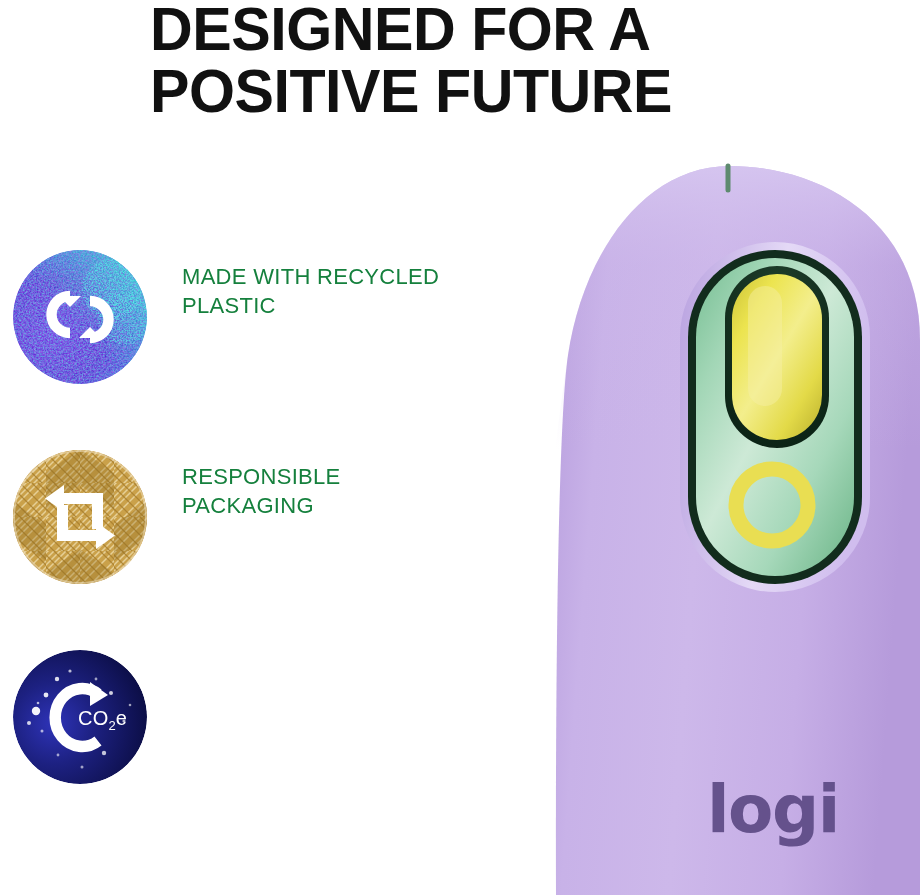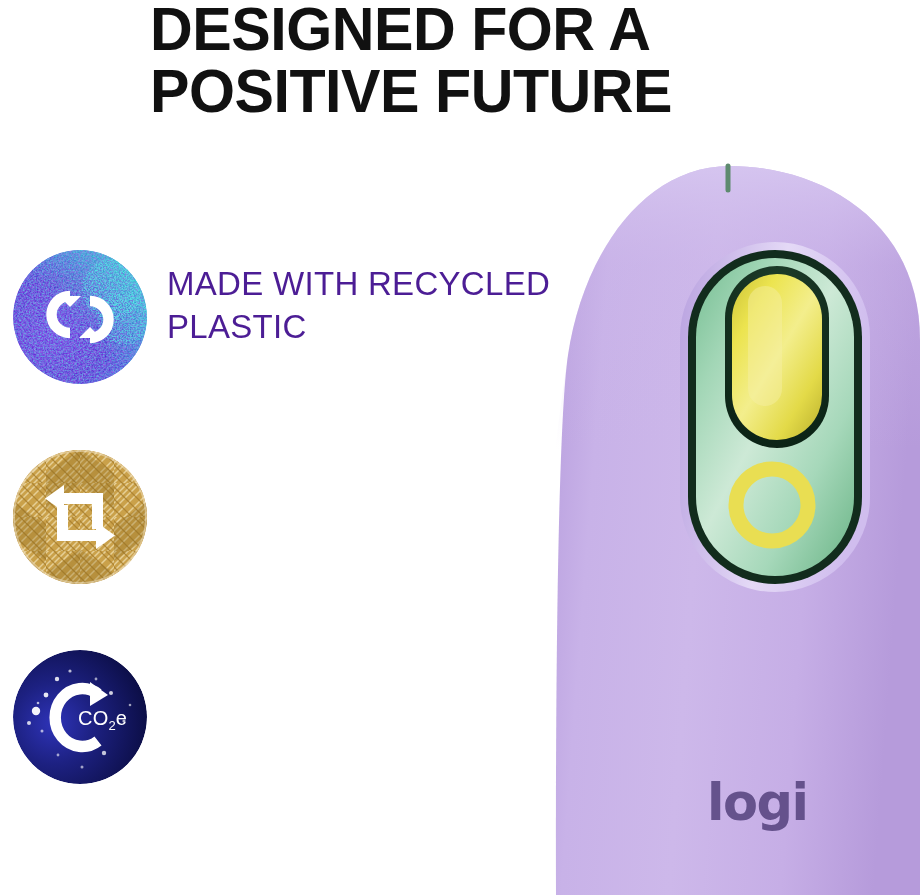--- a/index.html
+++ b/index.html
@@ -48,48 +48,48 @@
     position: absolute;
     left: 12px;
     top: 12px;
     width: 136px;
     height: 136px;
     border-radius: 50%;
     overflow: hidden;
   }
   .feature-label {
     position: absolute;
-    left: 167px;
+    left: 182px;
     top: 26px;
     width: 390px;
-    font-size: 33px;
+    font-size: 22px;
     line-height: 1.30em;
     letter-spacing: 0.3px;
-    color: #4c1d95;
+    color: #15803d;
     text-transform: uppercase;
     font-weight: 400;
     white-space: pre-line;
   }
   .badge-svg { display: block; width: 136px; height: 136px; }
 
   
   .mouse-wrap {
     position: absolute;
     left: 520px;
     top: 150px;
     width: 400px;
     height: 745px;
   }
   .mouse-svg { display: block; width: 400px; height: 745px; }
 
   .logi-logo {
     position: absolute;
     left: 707px;
     top: 777px;
-    font-size: 51px;
+    font-size: 66px;
     line-height: 1em;
     font-weight: 700;
     letter-spacing: -1.5px;
     color: #5d4a85;
     font-family: "DejaVu Sans", "Liberation Sans", sans-serif;
     opacity: 0.92;
   }
 </style>
 </head>
 <body>
@@ -184,20 +184,22 @@
         <g fill="#ffffff">
           <rect x="49" y="44" width="42" height="11"></rect>
           <rect x="80" y="44" width="11" height="36"></rect>
           <rect x="45" y="81" width="42" height="11"></rect>
           <rect x="45" y="56" width="11" height="36"></rect>
           <polygon points="52,36 52,63 33,49.5"></polygon>
           <polygon points="84,100 84,73 103,86.5"></polygon>
         </g>
       </svg>
     </div>
+    <div class="feature-label">RESPONSIBLE
+PACKAGING</div>
   </div>
 
   <div class="feature" style="top:637px;">
     <div class="feature-badge">
       <svg class="badge-svg" viewBox="0 0 136 136">
         <defs>
           <radialGradient id="g3" cx="30%" cy="55%" r="75%">
             <stop offset="0%" stop-color="#2e33b8"></stop>
             <stop offset="40%" stop-color="#1d2182"></stop>
             <stop offset="100%" stop-color="#0a0c40"></stop>

